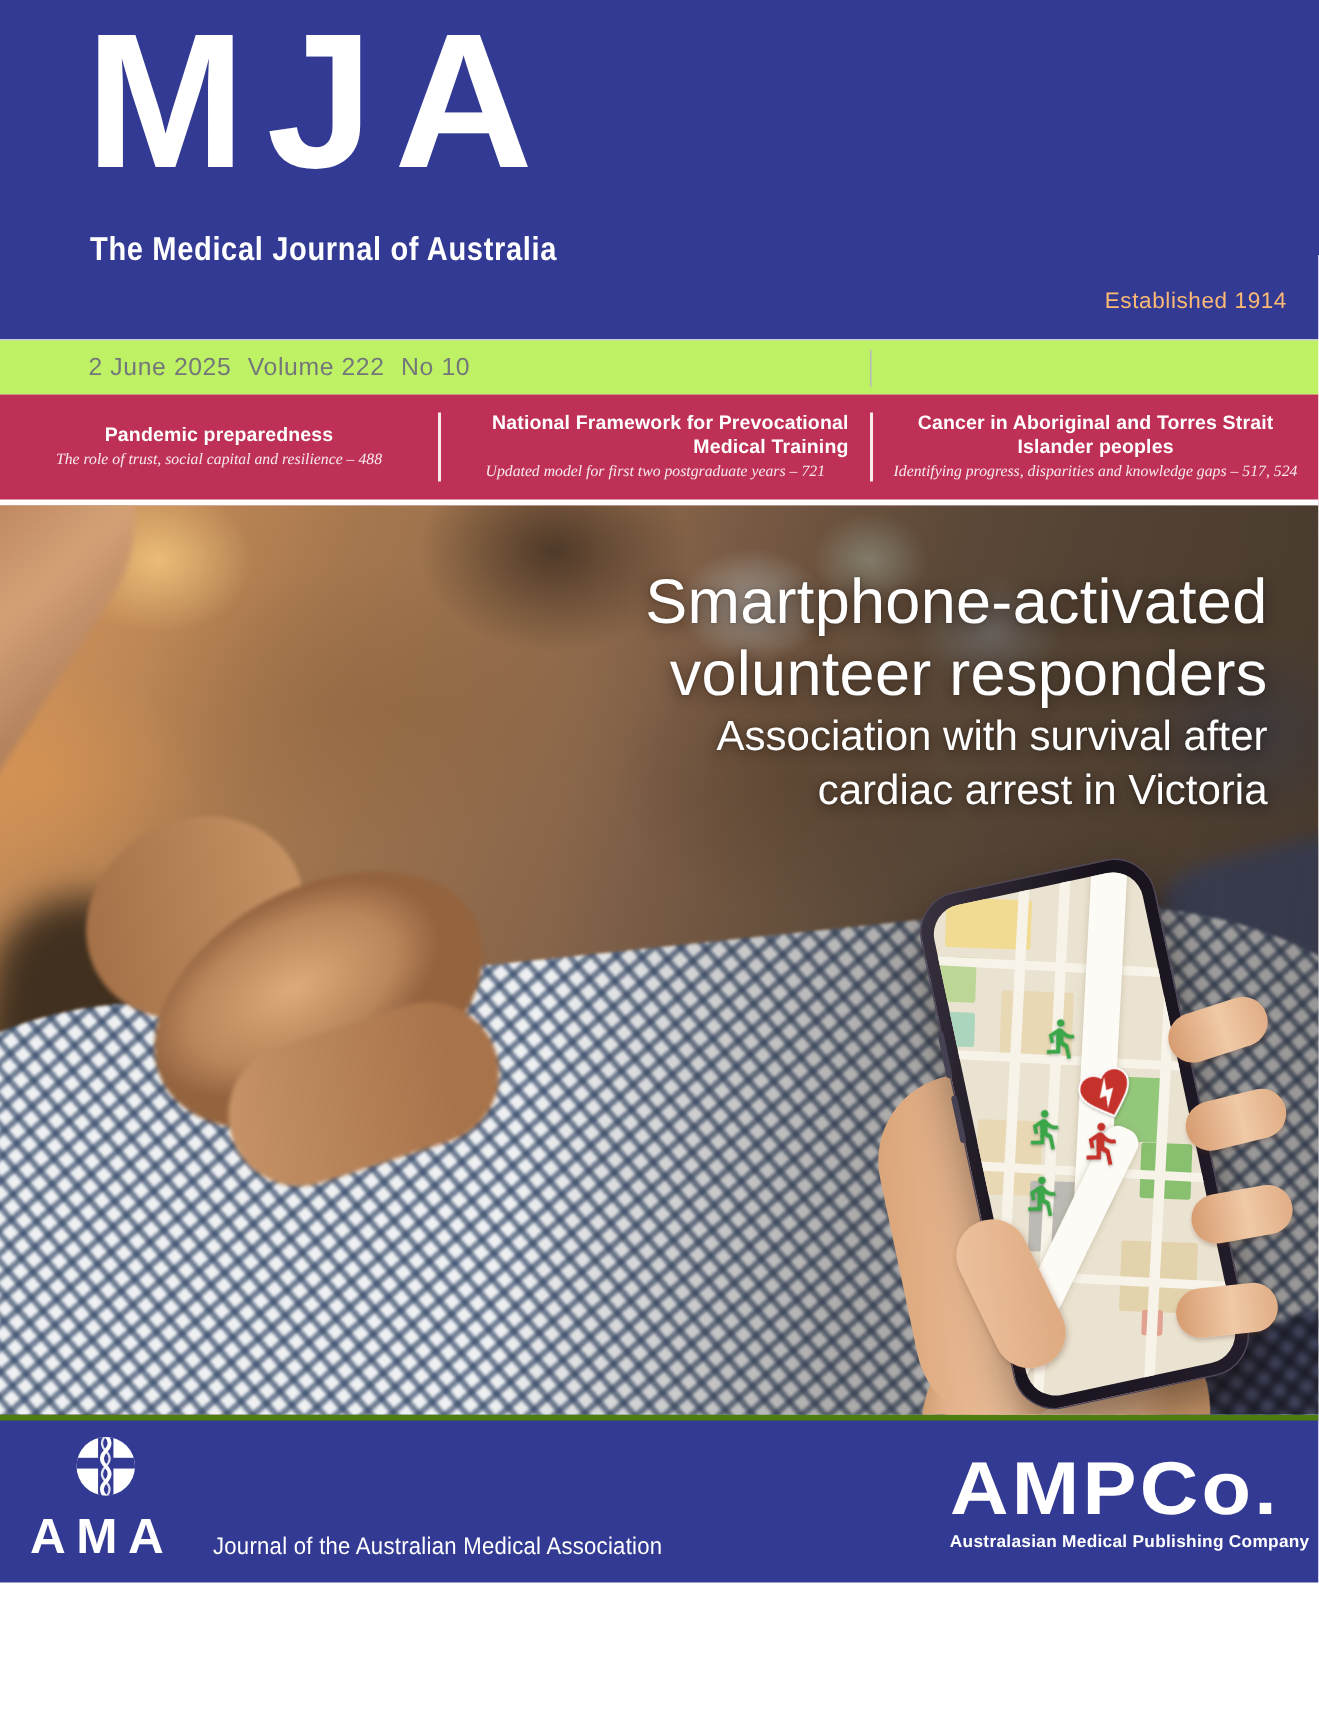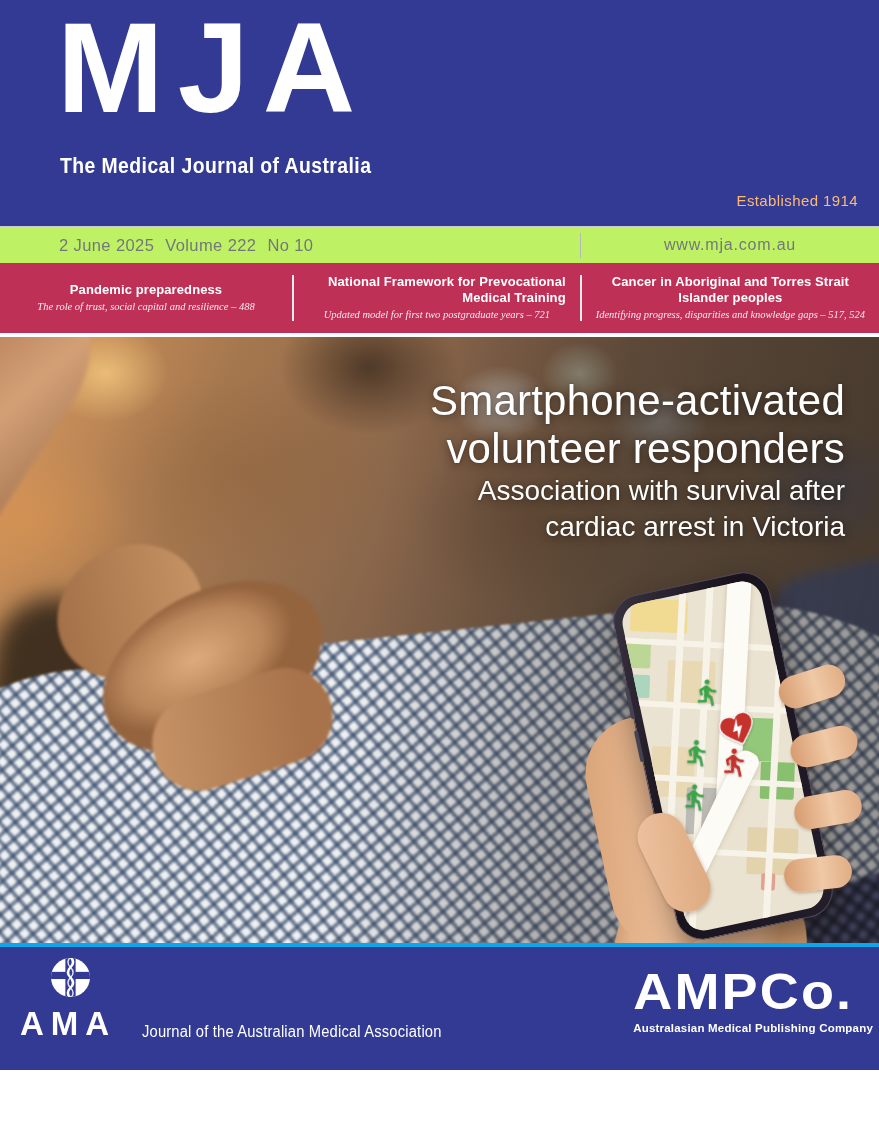--- a/index.html
+++ b/index.html
@@ -121,21 +121,21 @@
   .mapicon svg { width:100%; height:100%; }
   .green-runner { color:#3aa648; }
   .red-runner { color:#c5322b; width:32px; height:32px; }
   .r1 { left:38%; top:26%; }
   .r2 { left:22%; top:43%; }
   .r3 { left:14%; top:56%; }
   .rr { left:46%; top:48%; }
   .hh { left:50%; top:37%; width:40px; height:40px; transform:rotate(-8deg); }
 
   
-  .footer { position:relative; height:127px; background:#333a94; border-top:4px solid #0ea5e9; color:#fff; }
+  .footer { position:relative; height:112px; background:#333a94; border-top:4px solid #4d7c0f; color:#fff; }
   .ama-emblem { position:absolute; left:50px; top:10px; width:41px; height:41px; }
   .ama-word { position:absolute; left:20px; top:58px; font-size:33px; font-weight:700; letter-spacing:7px; }
   .ama-tagline { position:absolute; left:142px; top:76px; font-size:16px; letter-spacing:.2px; transform:scaleX(.92); transform-origin:0 50%; white-space:nowrap; }
   .ampco { position:absolute; right:6px; top:20px; text-align:center; }
   .ampco-word { font-size:50px; font-weight:700; line-height:1; letter-spacing:2px; transform:scaleX(1.08); transform-origin:100% 50%; }
   .ampco-tagline { margin-top:5px; font-size:11.5px; font-weight:700; letter-spacing:.2px; }
 </style>
 </head>
 <body>
 
@@ -147,21 +147,20 @@
     <div class="established">Established 1914</div>
   </header>
 
   <div class="issue-bar">
     <div class="issue-left">
       <span>2 June 2025</span>
       <span>Volume 222</span>
       <span>No 10</span>
     </div>
     <div class="issue-divider"></div>
-    <div class="issue-right">www.mja.com.au</div>
   </div>
 
   <nav class="teaser-band">
     <div class="teaser c1">
       <div class="teaser-title">Pandemic preparedness</div>
       <div class="teaser-sub">The role of trust, social capital and resilience – 488</div>
     </div>
     <div class="tdivider"></div>
     <div class="teaser c2">
       <div class="teaser-title">National Framework for Prevocational Medical Training</div>

